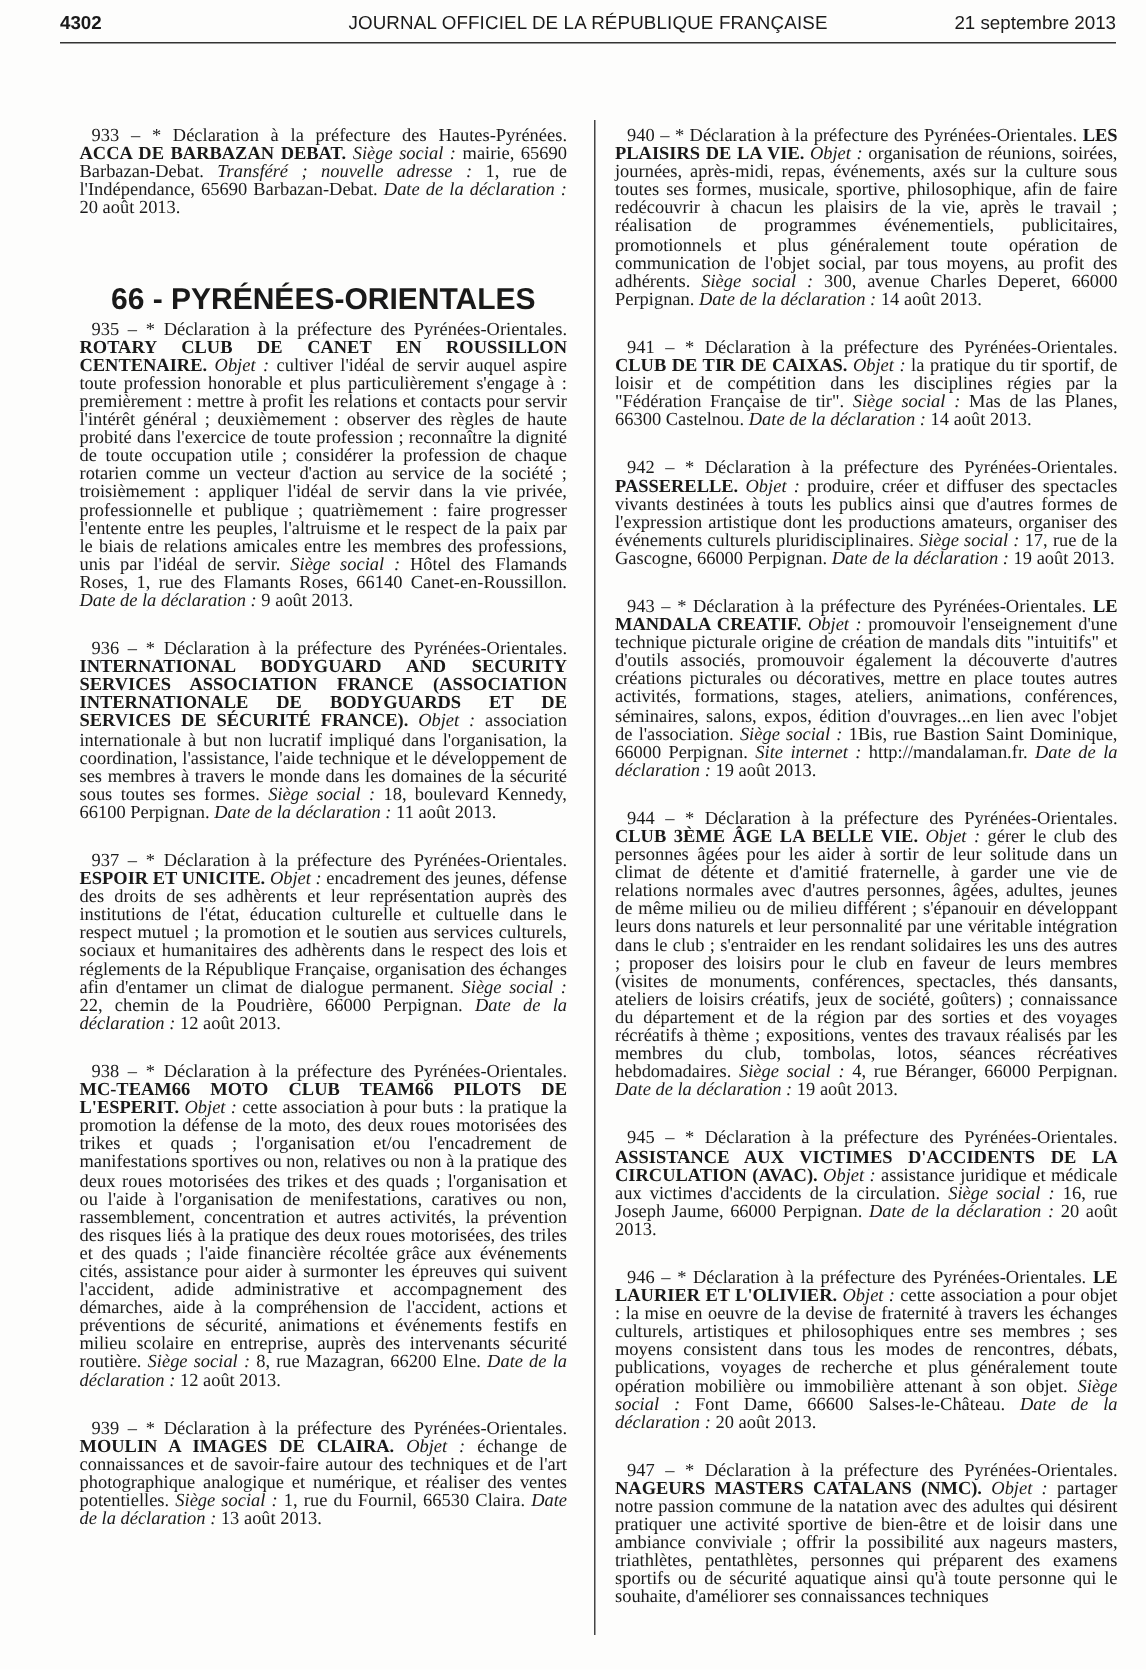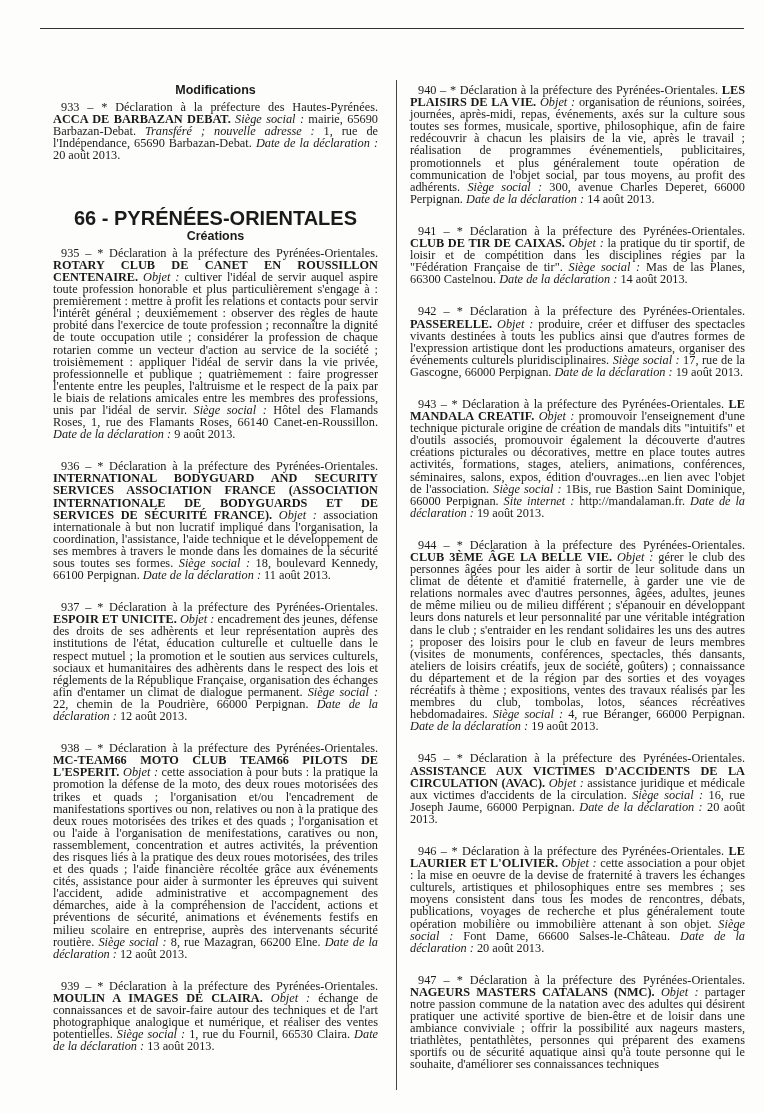--- a/index.html
+++ b/index.html
@@ -23,31 +23,34 @@
   .entry i { font-style: italic; font-family: Liberation Serif, serif; }
   .gap-s { height: 20px; }
   .gap-m { height: 22px; }
   .gap-l { height: 28px; }
 </style>
 </head>
 <body>
 
 <div class="page">
 
+  <div class="hdr">
+    <span class="pno">4302</span>
+    <span class="ttl">JOURNAL OFFICIEL DE LA RÉPUBLIQUE FRANÇAISE</span>
+    <span class="dt">21 septembre 2013</span>
+  </div>
   <div class="hdr-rule"></div>
 
   <div class="col-rule"></div>
 
   <div class="col left">
-    <div class="sec-h">Modifications</div>
     <p class="entry"><span>933 – * Déclaration à la préfecture des Hautes-Pyrénées. </span><b>ACCA DE BARBAZAN DEBAT.</b><span> </span><i>Siège social :</i><span> mairie, 65690 Barbazan-Debat. </span><i>Transféré ; nouvelle adresse :</i><span> 1, rue de l'Indépendance, 65690 Barbazan-Debat. </span><i>Date de la déclaration :</i><span> 20 août 2013.</span></p>
     <div class="gap-m"></div>
     <div class="gap-l"></div>
     <div class="dept-h">66 - PYRÉNÉES-ORIENTALES</div>
-    <div class="sec-h">Créations</div>
     <p class="entry"><span>935 – * Déclaration à la préfecture des Pyrénées-Orientales. </span><b>ROTARY CLUB DE CANET EN ROUSSILLON CENTENAIRE.</b><span> </span><i>Objet :</i><span> cultiver l'idéal de servir auquel aspire toute profession honorable et plus particulièrement s'engage à : premièrement : mettre à profit les relations et contacts pour servir l'intérêt général ; deuxièmement : observer des règles de haute probité dans l'exercice de toute profession ; reconnaître la dignité de toute occupation utile ; considérer la profession de chaque rotarien comme un vecteur d'action au service de la société ; troisièmement : appliquer l'idéal de servir dans la vie privée, professionnelle et publique ; quatrièmement : faire progresser l'entente entre les peuples, l'altruisme et le respect de la paix par le biais de relations amicales entre les membres des professions, unis par l'idéal de servir. </span><i>Siège social :</i><span> Hôtel des Flamands Roses, 1, rue des Flamants Roses, 66140 Canet-en-Roussillon. </span><i>Date de la déclaration :</i><span> 9 août 2013.</span></p>
     <div class="gap-s"></div>
     <p class="entry"><span>936 – * Déclaration à la préfecture des Pyrénées-Orientales. </span><b>INTERNATIONAL BODYGUARD AND SECURITY SERVICES ASSOCIATION FRANCE (ASSOCIATION INTERNATIONALE DE BODYGUARDS ET DE SERVICES DE SÉCURITÉ FRANCE).</b><span> </span><i>Objet :</i><span> association internationale à but non lucratif impliqué dans l'organisation, la coordination, l'assistance, l'aide technique et le développement de ses membres à travers le monde dans les domaines de la sécurité sous toutes ses formes. </span><i>Siège social :</i><span> 18, boulevard Kennedy, 66100 Perpignan. </span><i>Date de la déclaration :</i><span> 11 août 2013.</span></p>
     <div class="gap-s"></div>
     <p class="entry"><span>937 – * Déclaration à la préfecture des Pyrénées-Orientales. </span><b>ESPOIR ET UNICITE.</b><span> </span><i>Objet :</i><span> encadrement des jeunes, défense des droits de ses adhèrents et leur représentation auprès des institutions de l'état, éducation culturelle et cultuelle dans le respect mutuel ; la promotion et le soutien aus services culturels, sociaux et humanitaires des adhèrents dans le respect des lois et réglements de la République Française, organisation des échanges afin d'entamer un climat de dialogue permanent. </span><i>Siège social :</i><span> 22, chemin de la Poudrière, 66000 Perpignan. </span><i>Date de la déclaration :</i><span> 12 août 2013.</span></p>
     <div class="gap-s"></div>
     <p class="entry"><span>938 – * Déclaration à la préfecture des Pyrénées-Orientales. </span><b>MC-TEAM66 MOTO CLUB TEAM66 PILOTS DE L'ESPERIT.</b><span> </span><i>Objet :</i><span> cette association à pour buts : la pratique la promotion la défense de la moto, des deux roues motorisées des trikes et quads ; l'organisation et/ou l'encadrement de manifestations sportives ou non, relatives ou non à la pratique des deux roues motorisées des trikes et des quads ; l'organisation et ou l'aide à l'organisation de menifestations, caratives ou non, rassemblement, concentration et autres activités, la prévention des risques liés à la pratique des deux roues motorisées, des triles et des quads ; l'aide financière récoltée grâce aux événements cités, assistance pour aider à surmonter les épreuves qui suivent l'accident, adide administrative et accompagnement des démarches, aide à la compréhension de l'accident, actions et préventions de sécurité, animations et événements festifs en milieu scolaire en entreprise, auprès des intervenants sécurité routière. </span><i>Siège social :</i><span> 8, rue Mazagran, 66200 Elne. </span><i>Date de la déclaration :</i><span> 12 août 2013.</span></p>
     <div class="gap-s"></div>
     <p class="entry"><span>939 – * Déclaration à la préfecture des Pyrénées-Orientales. </span><b>MOULIN A IMAGES DE CLAIRA.</b><span> </span><i>Objet :</i><span> échange de connaissances et de savoir-faire autour des techniques et de l'art photographique analogique et numérique, et réaliser des ventes potentielles. </span><i>Siège social :</i><span> 1, rue du Fournil, 66530 Claira. </span><i>Date de la déclaration :</i><span> 13 août 2013.</span></p>
   </div>

